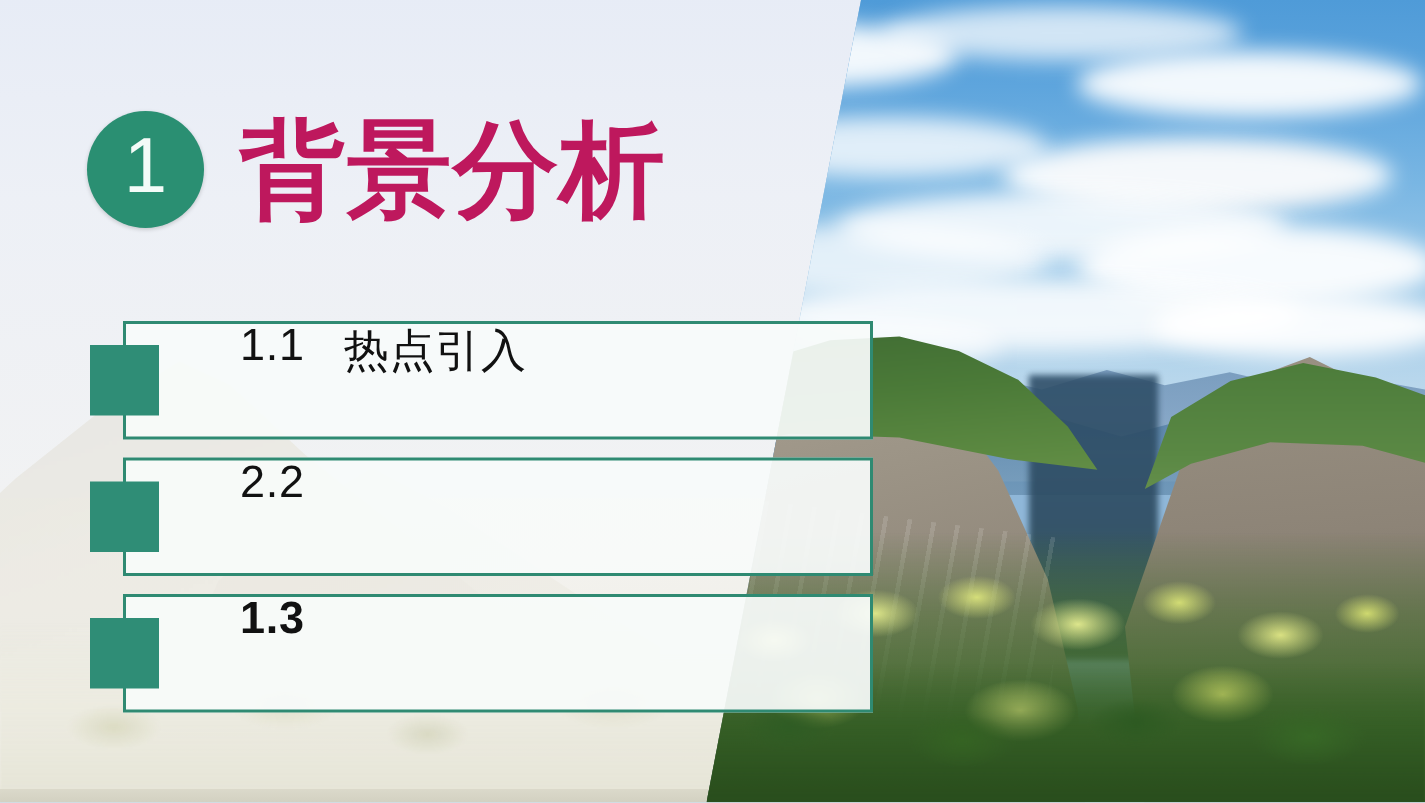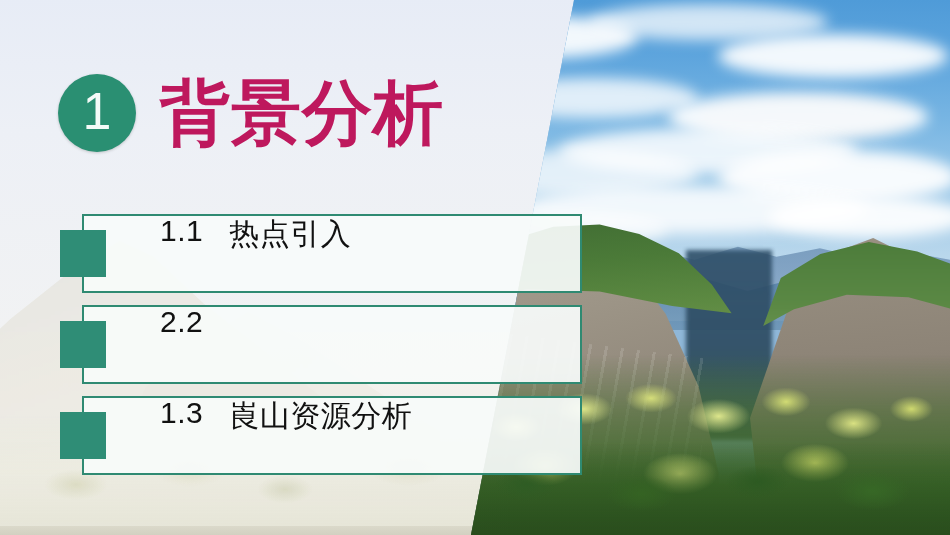--- a/index.html
+++ b/index.html
@@ -201,21 +201,21 @@
   .list{
     position:absolute; left:82px; top:214px;
     width:430px;
     z-index:5;
   }
   .row{
     position:relative;
     height:79px;
     margin-bottom:12px;
   }
-  .row:last-child{ margin-bottom:0; }
+  .row:last-child{ margin-bottom:0;font-weight:bold; }
   .row-box{
     position:absolute; left:0; top:0; right:-70px; bottom:0;
     border:2px solid #2f8a72;
     background:rgba(247,251,250,.93);
   }
   .row-mark{
     position:absolute; left:-22px; top:16px;
     width:46px; height:47px;
     background:#2f8d76;
     z-index:2;
@@ -292,19 +292,18 @@
       <div class="row-text">
         <span class="row-num">2.2</span>
       </div>
     </div>
 
     <div class="row">
       <div class="row-box"></div>
       <div class="row-mark"></div>
       <div class="row-text">
         <span class="row-num">1.3</span>
-        <span>崀山资源分析</span>
       </div>
     </div>
 
   </div>
 
 </div>
 
 </body></html>

